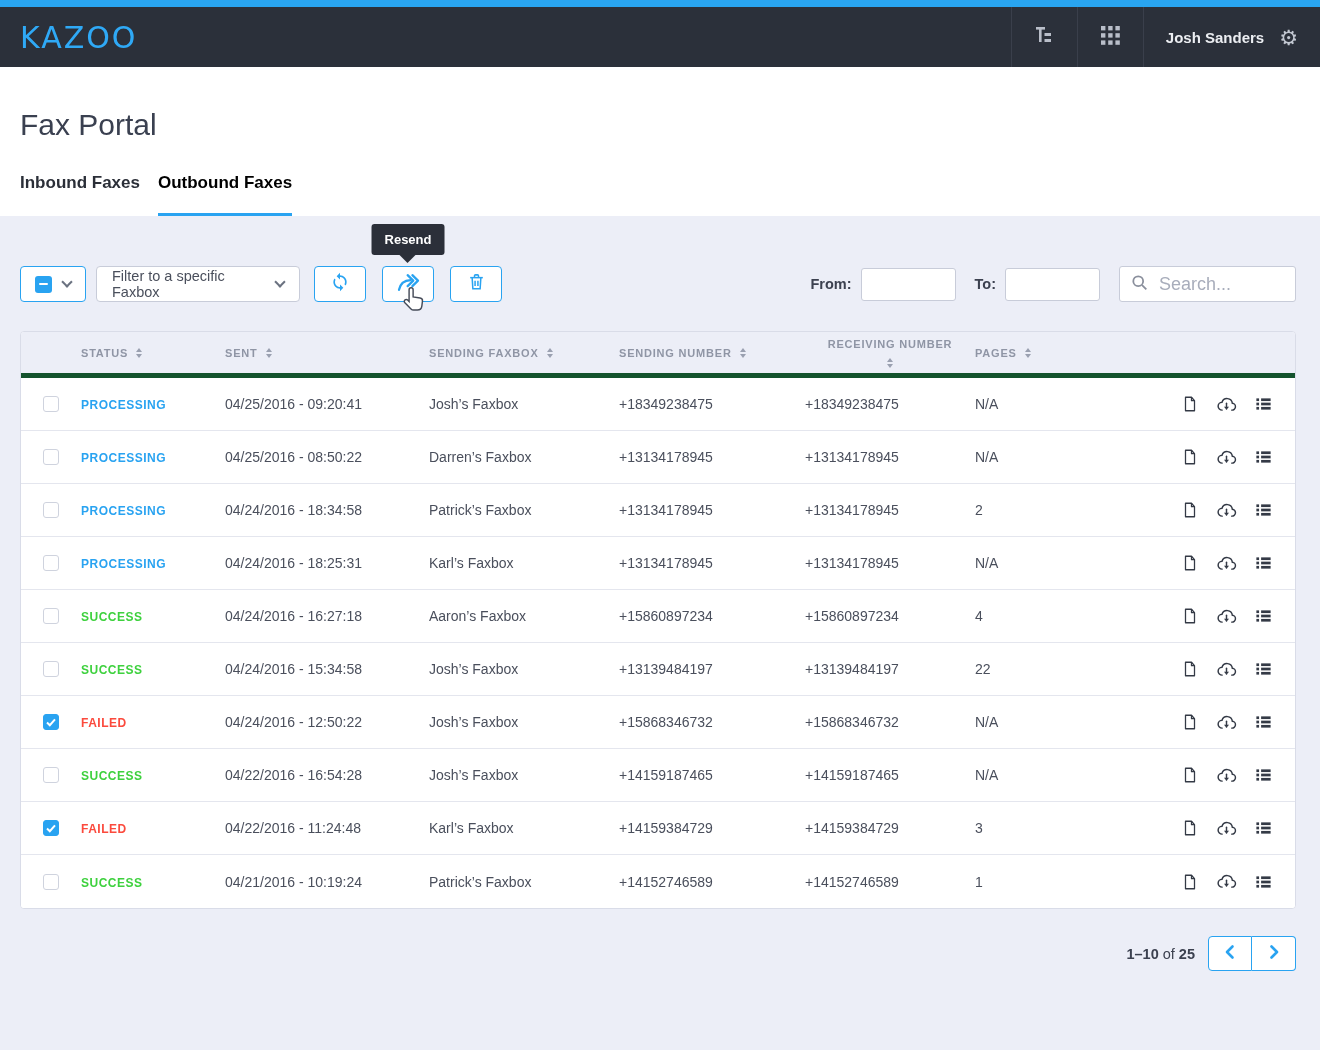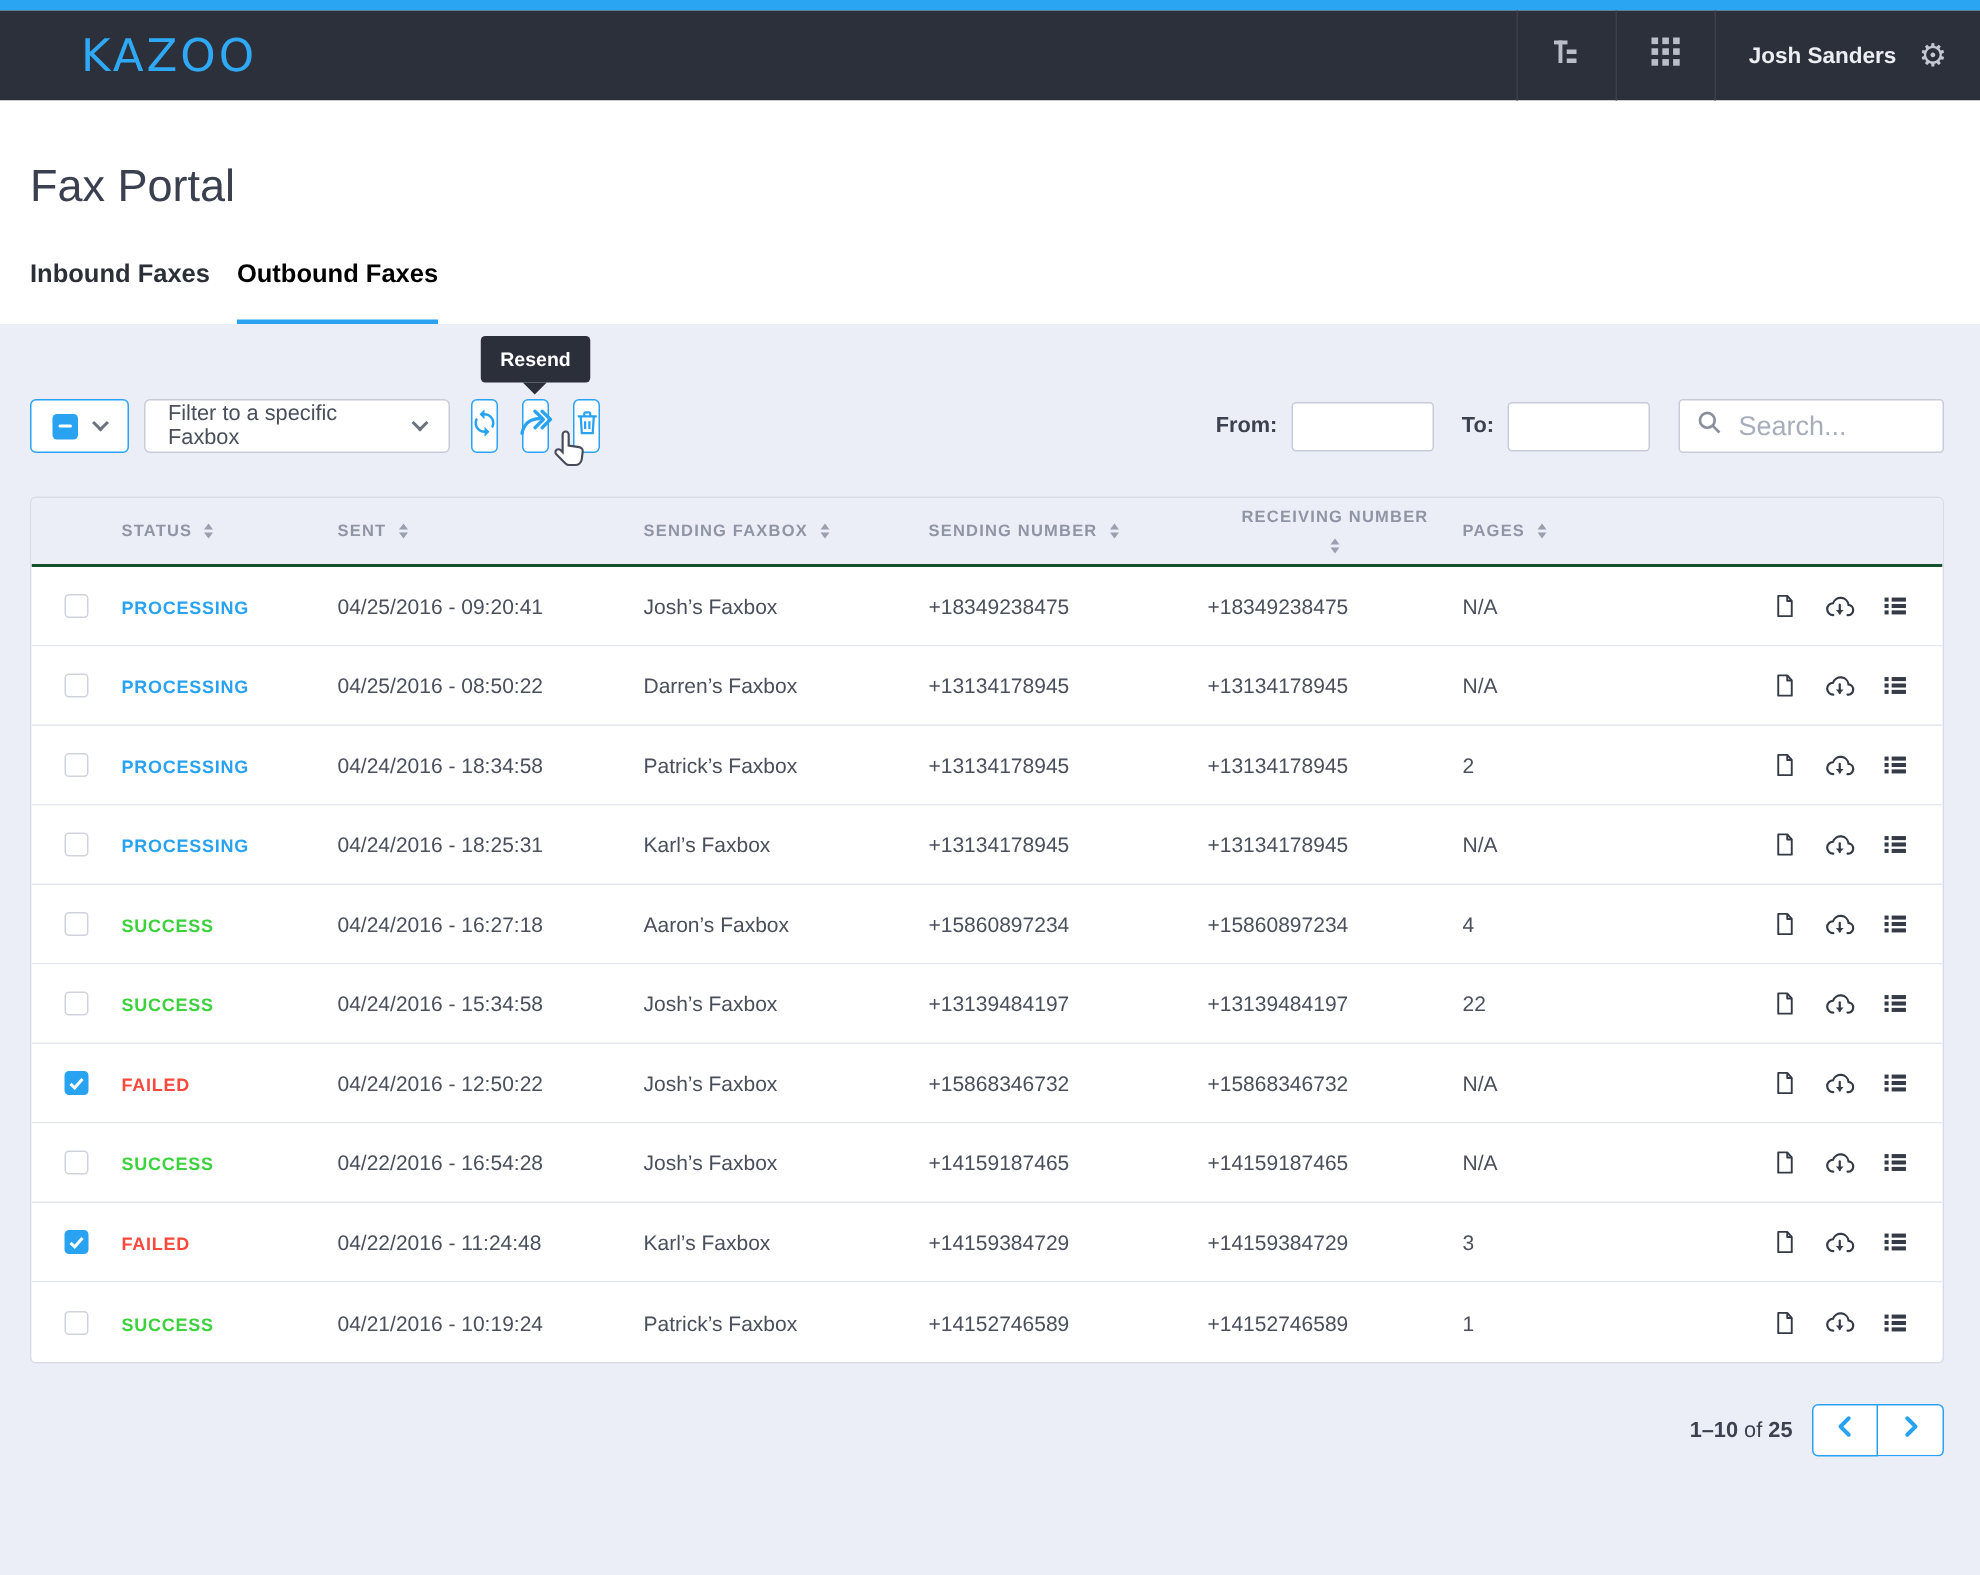--- a/index.html
+++ b/index.html
@@ -7,21 +7,21 @@
   body {
     width:1320px; height:1050px; overflow:hidden;
     font-family:"Liberation Sans", sans-serif;
     background:#ffffff; color:#3c4150;
   }
 
   
   .top-strip { height:7px; background:#29a5f1; }
   .top-bar {
     height:60px; background:#2b303a;
-    display:flex; align-items:center; justify-content:space-between;padding-left:34px;
+    display:flex; align-items:center; justify-content:space-between;
   }
   .logo {
     color:#2fa9f6; font-size:30px; font-weight:400; letter-spacing:2px;
     padding-left:20px; font-family:"DejaVu Sans", sans-serif;
   }
   .top-nav { display:flex; align-items:stretch; height:100%; }
   .nav-btn {
     width:66px; display:flex; align-items:center; justify-content:center;
     border-left:1px solid #3a3f4b; cursor:pointer;
   }
@@ -62,21 +62,21 @@
   .cb .minus { width:9px; height:2.6px; background:#fff; border-radius:1px; }
   .chev {
     width:8px; height:8px; border-right:2px solid #6b7280; border-bottom:2px solid #6b7280;
     transform:rotate(45deg); margin-top:-5px;
   }
   .filter-select {
     width:204px; height:36px; background:#fff; border:1px solid #c8ccd9; border-radius:4px;
     display:flex; align-items:center; justify-content:space-between;
     padding:0 15px; font-size:14.5px; color:#4a4f5c; margin-right:14px; cursor:pointer;
   }
-  .icon-btn { width:18px; margin-right:16px; position:relative; }
+  .icon-btn { width:52px; margin-right:16px; position:relative; }
 
   .tooltip {
     position:absolute; bottom:46px; left:50%; transform:translateX(-50%);
     background:#2b2f39; color:#fff; font-size:13px; font-weight:700;
     padding:8px 13px; border-radius:3px; white-space:nowrap; z-index:5;
   }
   .tooltip:after {
     content:""; position:absolute; top:100%; left:50%; transform:translateX(-50%);
     border:8px solid transparent; border-top-color:#2b2f39;
   }
@@ -98,21 +98,21 @@
   }
   .search-input::placeholder { color:#a8adbb; }
 
   
   .table {
     margin-top:29px; background:#fff;
     border:1px solid #d9dce8; border-radius:4px; overflow:hidden;
   }
   .thead {
     display:flex; align-items:center; height:46px;
-    background:#eceef7; border-bottom:2px solid #14532d;
+    background:#eceef7; border-bottom:5px solid #14532d;
   }
   .th {
     font-size:11px; font-weight:700; color:#8f95a5; letter-spacing:.8px;
     text-transform:uppercase; display:flex; align-items:center; gap:8px;
   }
   .sort { display:flex; flex-direction:column; align-items:center; gap:2px; cursor:pointer; }
   .sort .up   { width:0; height:0; border-left:3.5px solid transparent; border-right:3.5px solid transparent; border-bottom:4.5px solid #9aa0b0; }
   .sort .down { width:0; height:0; border-left:3.5px solid transparent; border-right:3.5px solid transparent; border-top:4.5px solid #9aa0b0; }
 
   .row {

